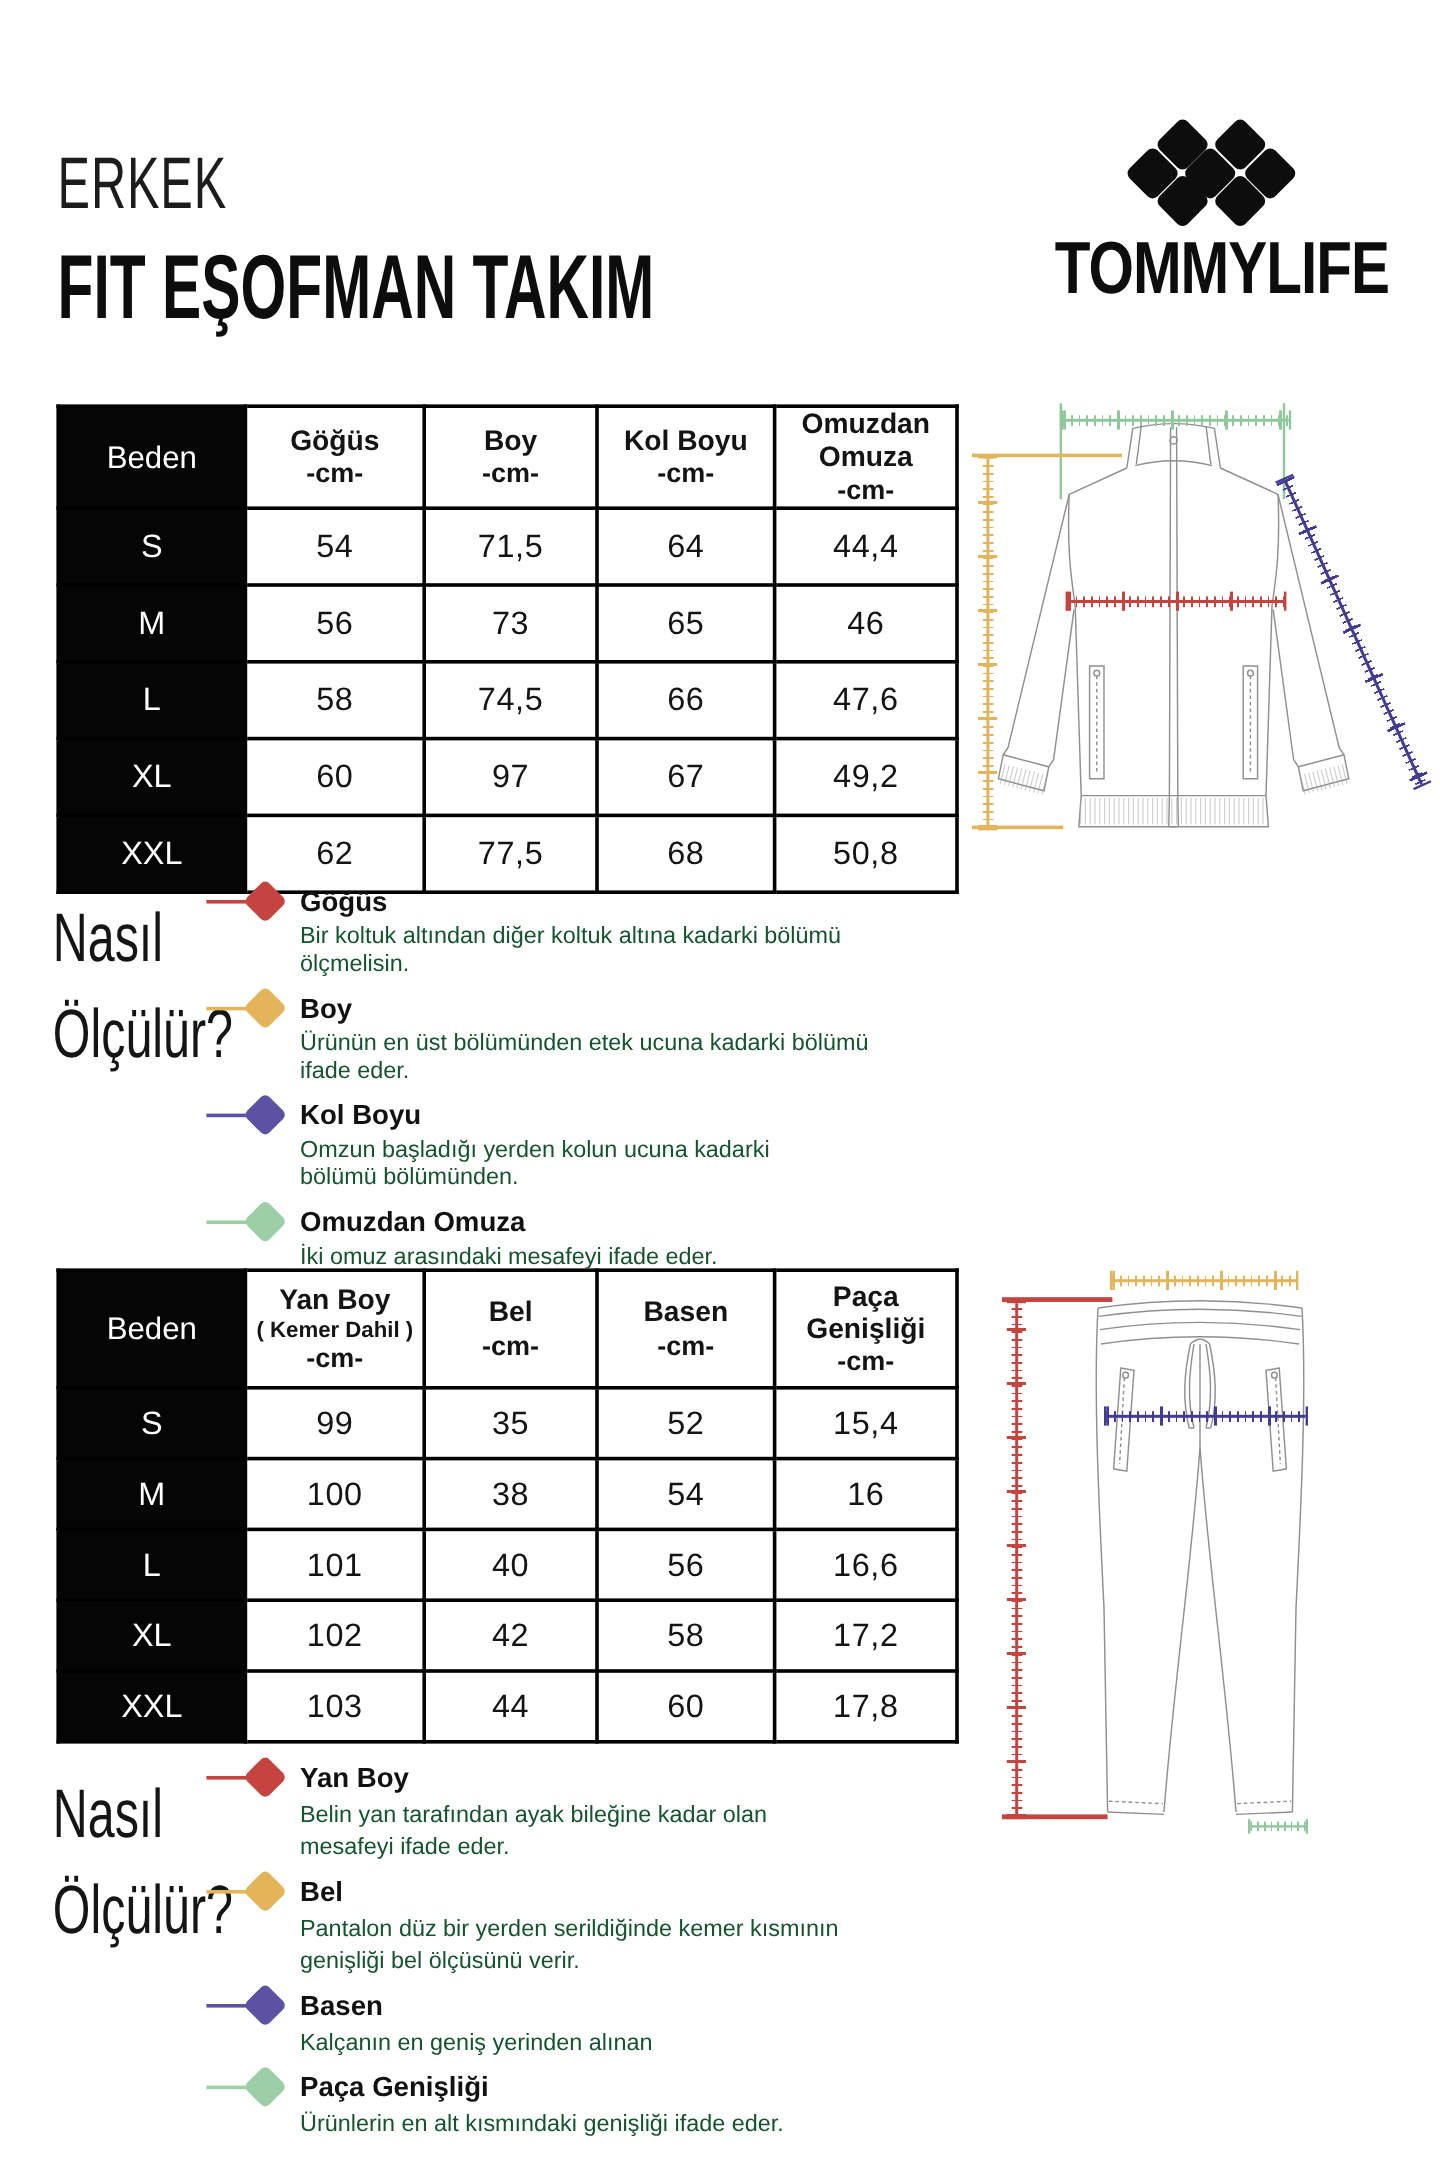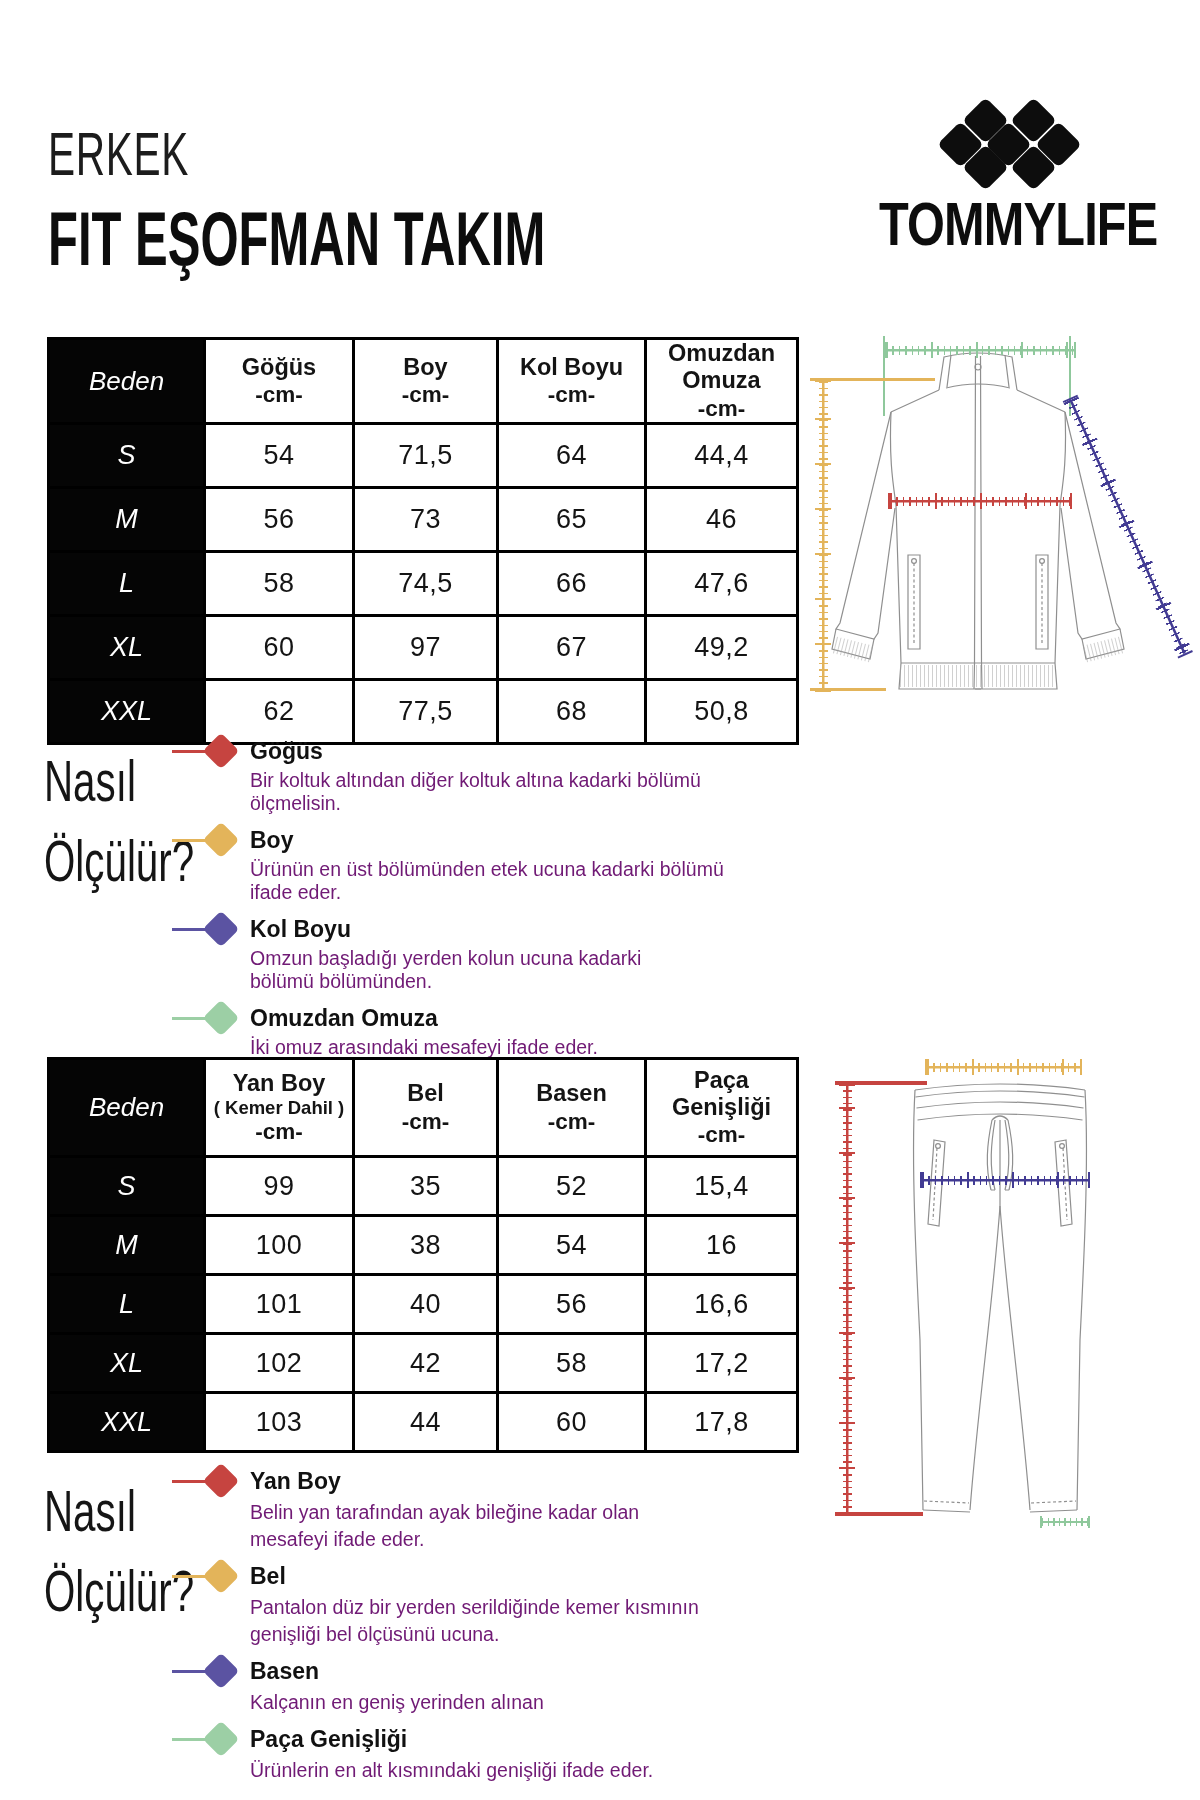--- a/index.html
+++ b/index.html
@@ -24,42 +24,42 @@
     left:855px;top:188px;width:300px;text-align:center;font-size:58px;font-weight:700;color:#0d0d0d;
     transform:scale(0.84,1.06);transform-origin:center top;white-space:nowrap;letter-spacing:-1px;
   }
 
   
   table.size-table{border-collapse:collapse;table-layout:fixed;position:absolute;background:#fff;}
   table.size-table th,table.size-table td{
     border:3px solid #000;text-align:center;vertical-align:middle;padding:0;
   }
   table.size-table td{font-size:27px;color:#141414;letter-spacing:0.5px;}
-  th.szh{background:#050505;color:#fff;font-weight:400;font-style:italic;}
+  th.szh{background:#050505;color:#fff;font-weight:400;}
   .t1{left:47px;top:337px;width:749px;}
   .t2{left:47px;top:1057px;width:749px;}
   .t1 thead tr{height:66px;}
   .t1 tbody tr{height:64px;}
   .t2 thead tr{height:98px;}
   .t2 tbody tr{height:59px;}
   .col-label{font-size:23.5px;line-height:1.16;color:#141414;}
   th.szh .col-label{color:#fff;font-size:26px;}
   .col-sub{font-size:18.5px;line-height:1.15;color:#141414;}
   .col-unit{font-size:22.5px;line-height:1.2;color:#141414;}
   .size-lbl{font-size:27px;}
 
   
   .howto{
     font-size:56px;font-weight:400;color:#151515;line-height:1.40;
     transform:scale(0.72,1.02);transform-origin:left top;white-space:nowrap;
   }
   .legend{width:540px;}
   .lg-item{position:relative;margin:0 0 13px 0;}
   .lg-title{font-size:23px;font-weight:700;color:#111;margin:0 0 4px 0;}
-  .lg-line-txt{display:block;font-size:19.5px;color:#701a75;}
+  .lg-line-txt{display:block;font-size:19.5px;color:#14532d;}
   .lg1 .lg-line-txt{line-height:22.5px;}
   .lg2 .lg-line-txt{line-height:27px;}
   .lg2 .lg-item{margin-bottom:10px;}
   .lg-marker{position:absolute;left:-78px;top:-1px;width:72px;height:28px;}
   .lg-rule{position:absolute;left:0;top:12.5px;width:46px;height:3px;background:var(--c);}
   .lg-diamond{position:absolute;left:36px;top:1px;width:26px;height:26px;background:var(--c);border-radius:5px;transform:rotate(45deg);}
 
   
   .ruler-h{
     position:absolute;height:16px;
@@ -385,21 +385,21 @@
     <span class="lg-line-txt">Belin yan tarafından ayak bileğine kadar olan</span>
     <span class="lg-line-txt">mesafeyi ifade eder.</span>
   </div>
   <div class="lg-item" style="--c: #E3B45A;">
     <div class="lg-marker">
         <div class="lg-rule"></div>
         <div class="lg-diamond"></div>
       </div>
     <div class="lg-title">Bel</div>
     <span class="lg-line-txt">Pantalon düz bir yerden serildiğinde kemer kısmının</span>
-    <span class="lg-line-txt">genişliği bel ölçüsünü ucuna.</span>
+    <span class="lg-line-txt">genişliği bel ölçüsünü verir.</span>
   </div>
   <div class="lg-item" style="--c: #5B53A2;">
     <div class="lg-marker">
         <div class="lg-rule"></div>
         <div class="lg-diamond"></div>
       </div>
     <div class="lg-title">Basen</div>
     <span class="lg-line-txt">Kalçanın en geniş yerinden alınan</span>
   </div>
   <div class="lg-item" style="--c: #9CCFA5;">

